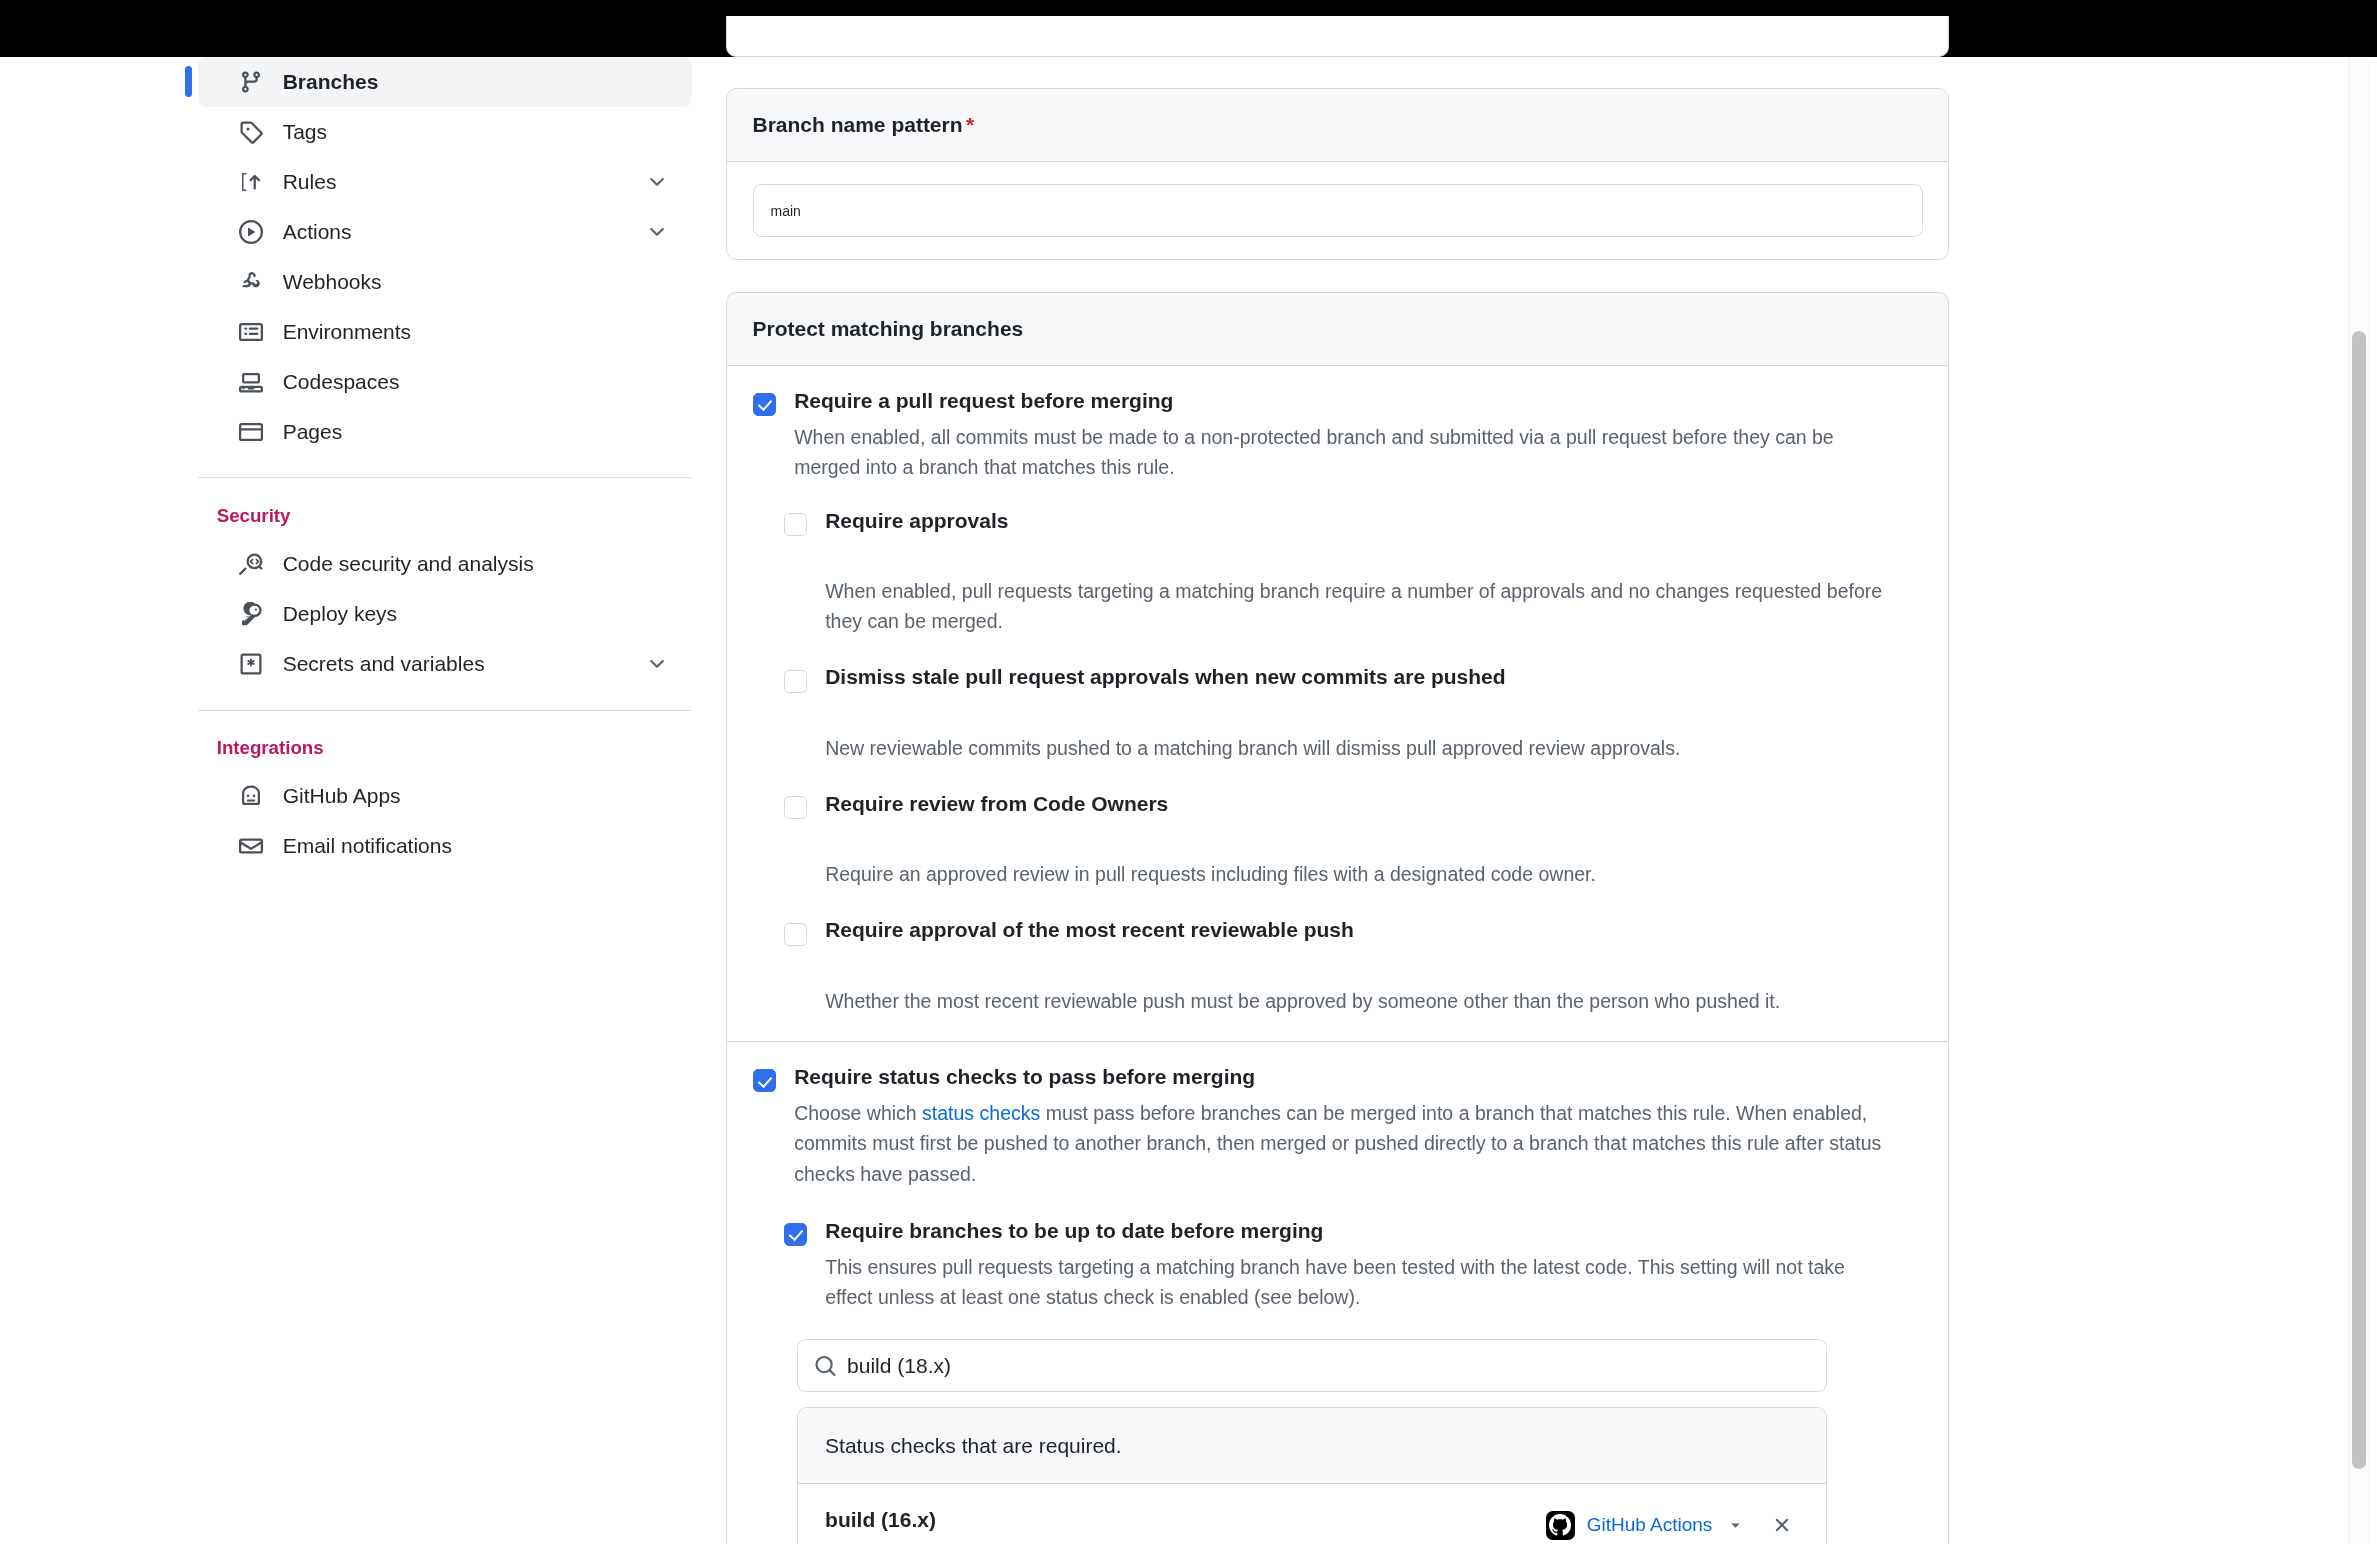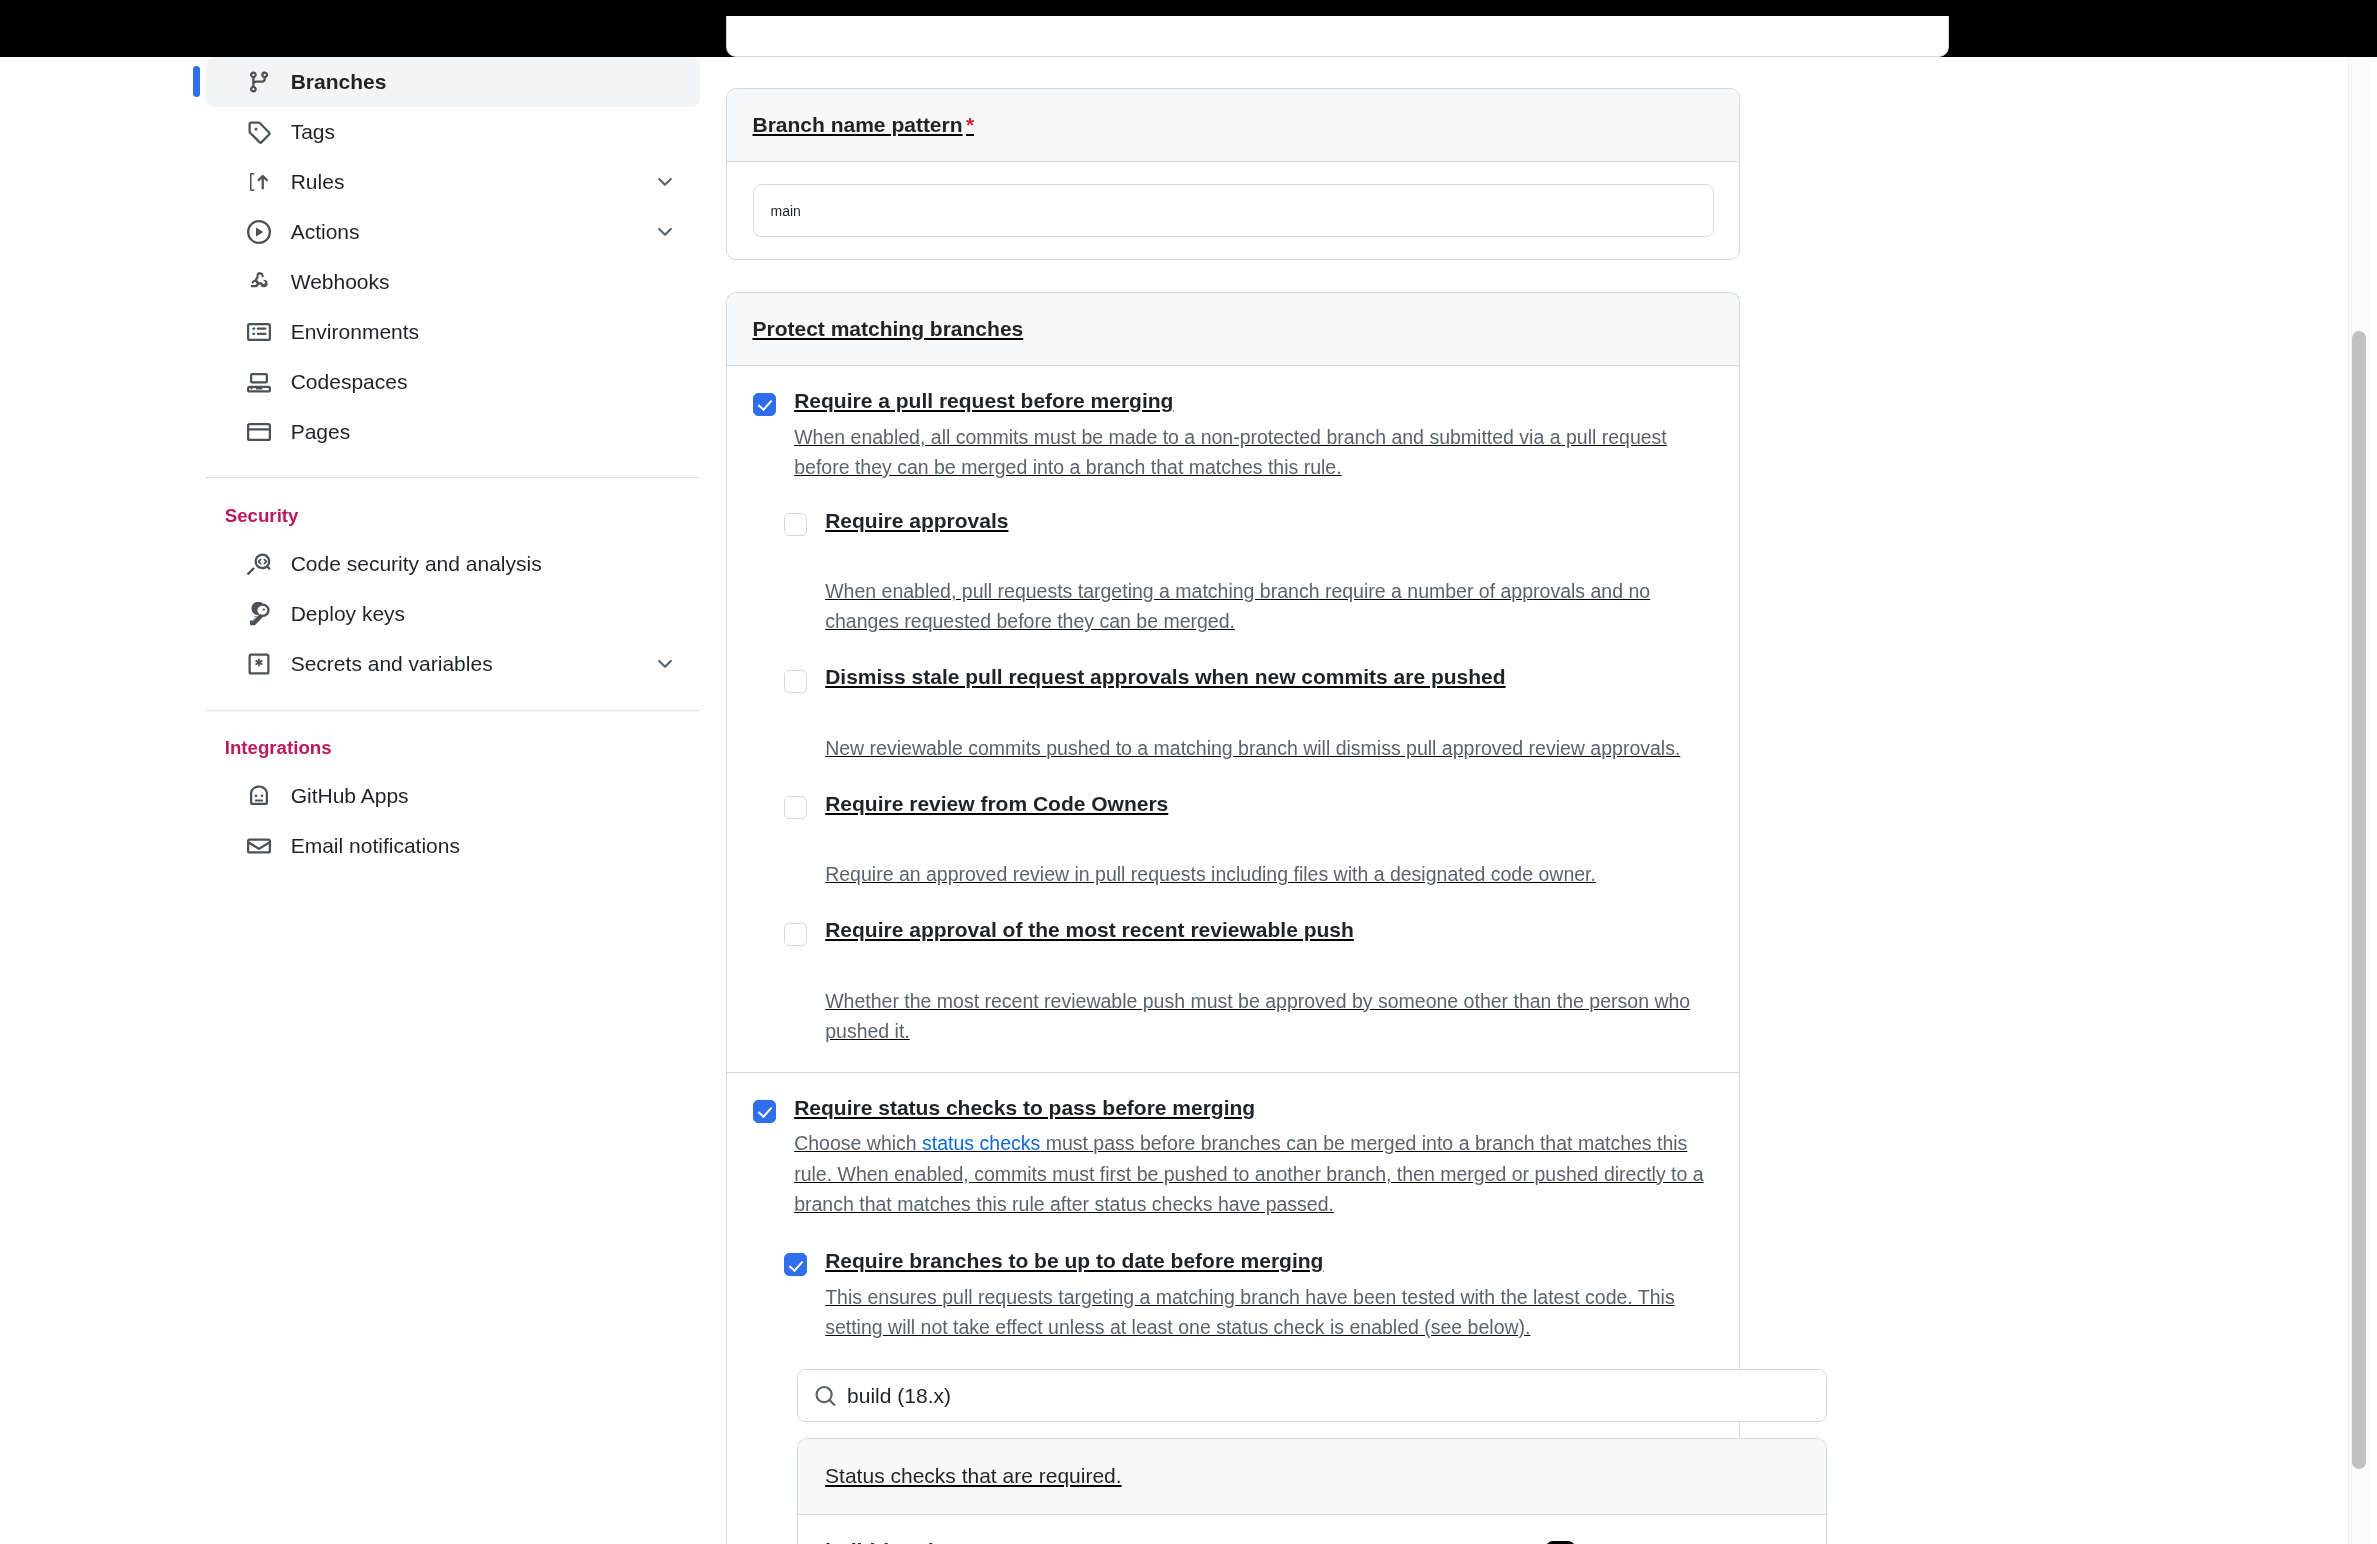--- a/index.html
+++ b/index.html
@@ -11,21 +11,21 @@
   }
   #page { position: relative; width: 2377px; height: 1545px; background:#fff; }
 
   
   .chrome-bar {
     position: absolute; left:0; top:0; width:2377px; height:57px; background:#000000;
   }
 
   
   .sidebar {
-    position: absolute; left: 206px; top: 57px; width: 494px;
+    position: absolute; left: 198px; top: 57px; width: 494px;
   }
   .nav-item {
     position: relative;
     display: flex; align-items: center;
     height: 50px;
     padding-left: 39px;
     border-radius: 8.5px;
     color: #1f2328;
     font-size: 21px;
     cursor: pointer;
@@ -55,22 +55,21 @@
   .nav-group-title {
     font-size: 18.7px; font-weight: bold; color: #be185d;
     padding: 27px 0 12px 18.7px;
   }
 
   
   .main { position: absolute; left: 726px; top: 57px; width: 1223px; }
 
   .card {
     border: 0.8px solid #d1d9e0; border-radius: 10.2px; background: #fff;
-    width: 1014px;
-    text-decoration: underline;
+    width: 1223px;
   }
   .card-partial {
     height: 0px; border: 0.8px solid #d1d9e0; border-top: none;
     border-bottom-left-radius: 10.2px; border-bottom-right-radius: 10.2px;
     width: 1223px; height: 41px; margin-top: -41px;
     background: #fff;
   }
   .card-header {
     background: #f6f8fa; border-bottom: 0.8px solid #d1d9e0;
     border-top-left-radius: 10.2px; border-top-right-radius: 10.2px;

